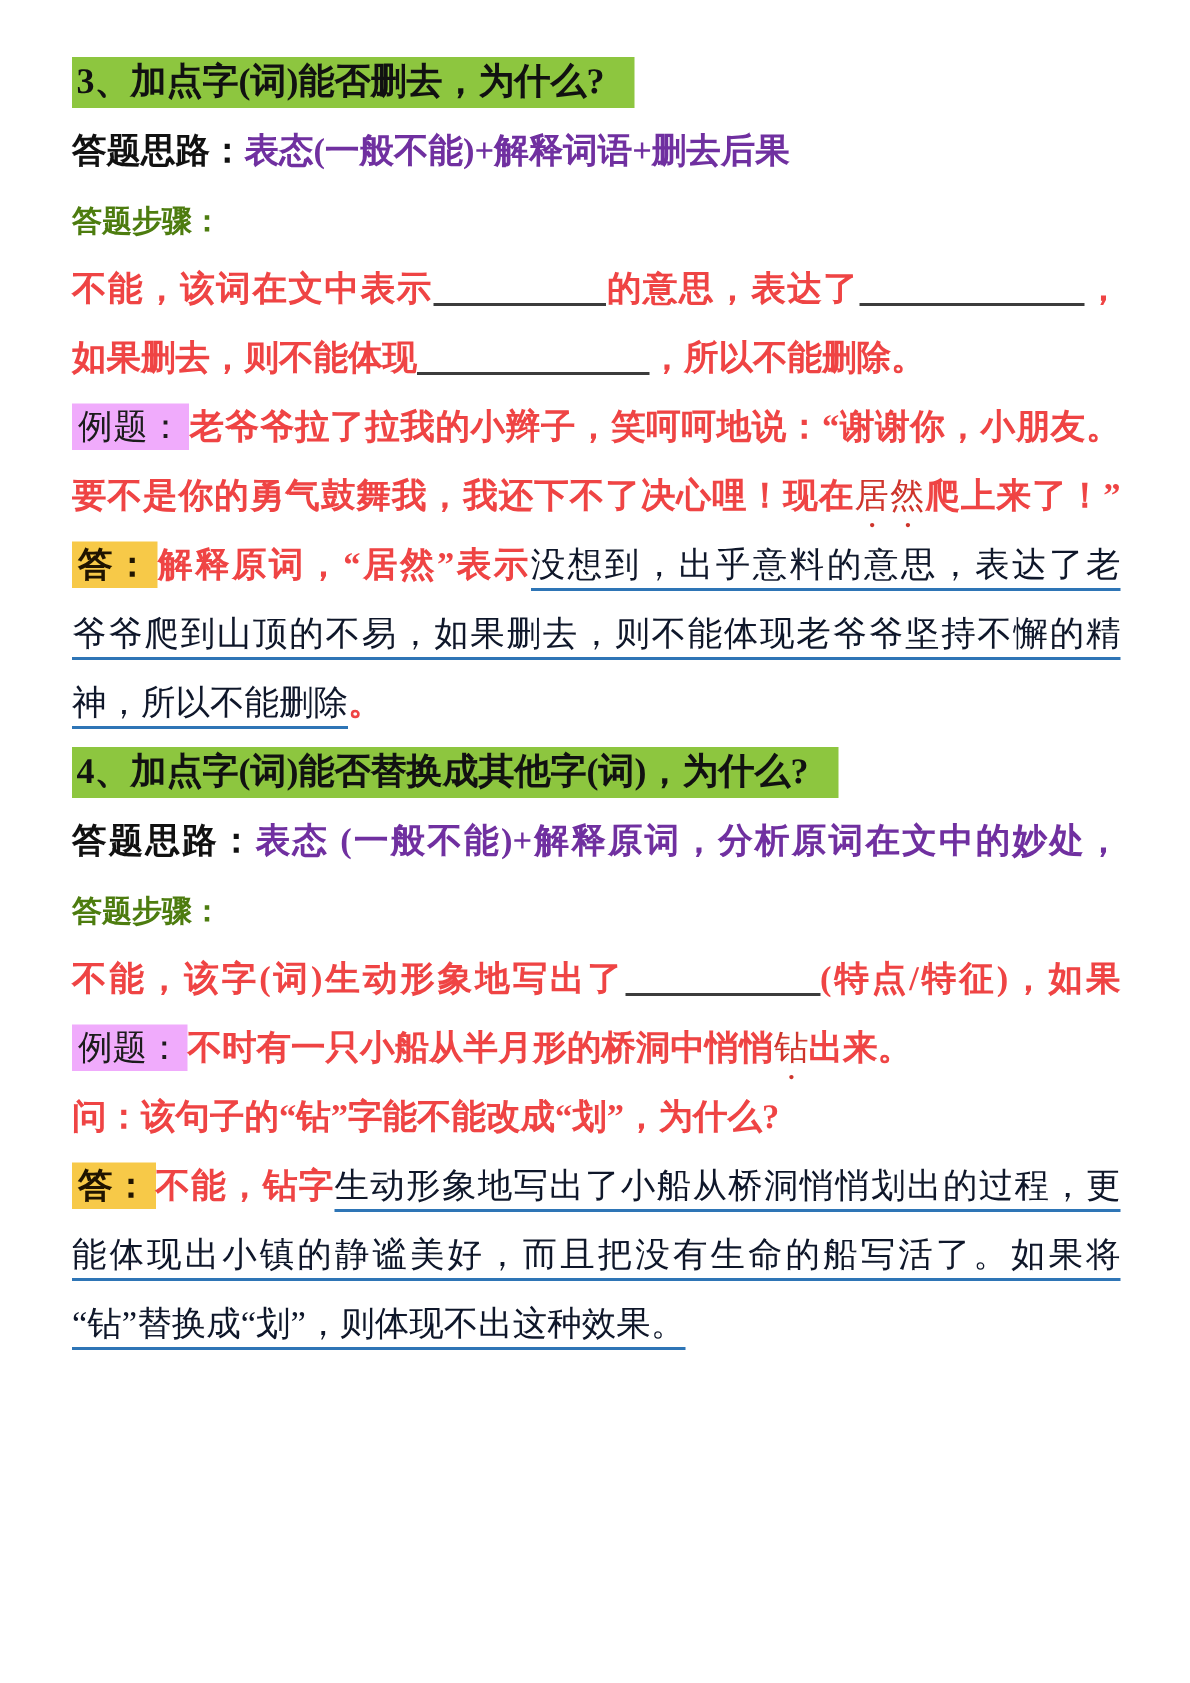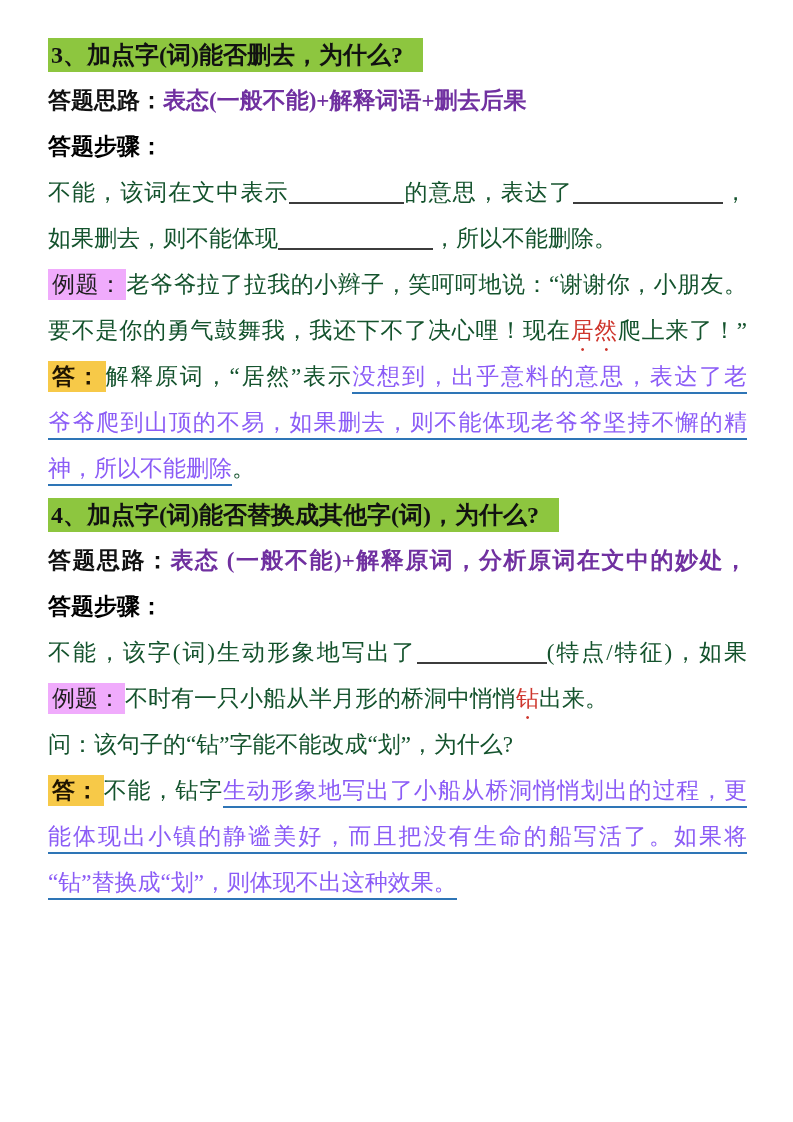--- a/index.html
+++ b/index.html
@@ -26,33 +26,33 @@
     text-align-last: justify;
   }
   
   .hgreen {
     background: #8dc63f;
     font-weight: 700;
     font-size: 24px;
     padding: 4px 20px 4px 3px;
     color: #111111;
   }
-  .txt { color: #14532d; }
+  .txt { color: #ef4444; font-weight: bold; }
   .bold { color: #111111; font-weight: 700; }
   .purple { color: #7030a0; font-weight: 700; }
-  .redbold { color: #000000; font-weight: 700; font-size: 23px; }
+  .redbold { color: #4d7c0f; font-weight: 700; font-size: 20px; }
   .reddot {
     color: #ce352c;
     -webkit-text-emphasis: filled dot #ce352c;
     -webkit-text-emphasis-position: under right;
     text-emphasis: filled dot #ce352c;
     text-emphasis-position: under right;
   }
   .blueu {
-    color: #8b5cf6;
+    color: #0f172a;
     border-bottom: 2px solid #2e75b6;
     padding-bottom: 3px;
   }
   .hlblue { background: #f0abfc; padding: 3px 4px; color: #1c1c1c; }
   .hlyellow { background: #f7c948; padding: 3px 4px; color: #201400; font-weight: 600; }
   .blank {
     display: inline-block;
     height: 1em;
     border-bottom: 2px solid #3c3c3c;
     margin-bottom: -4px;

